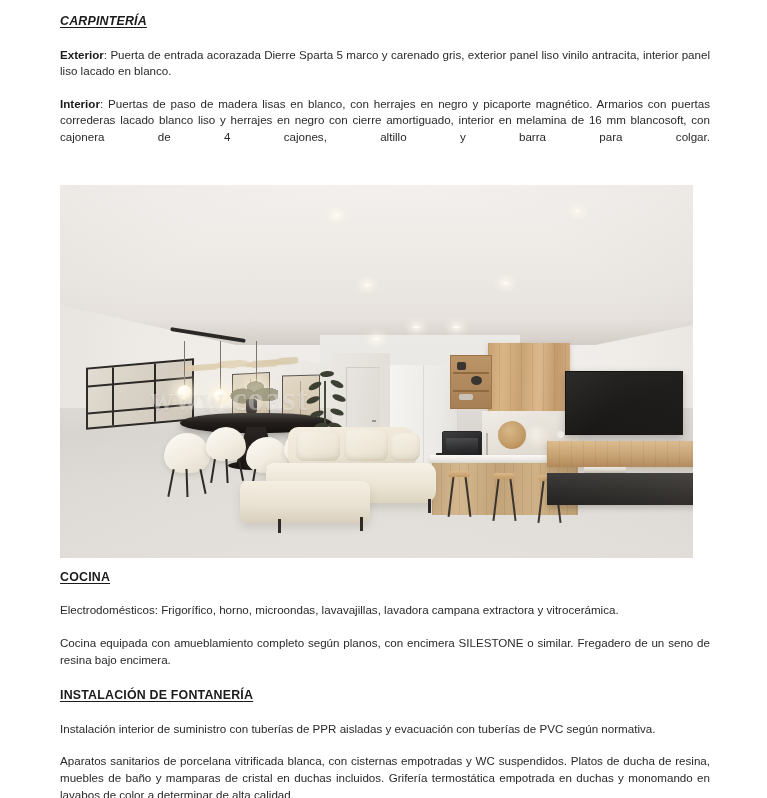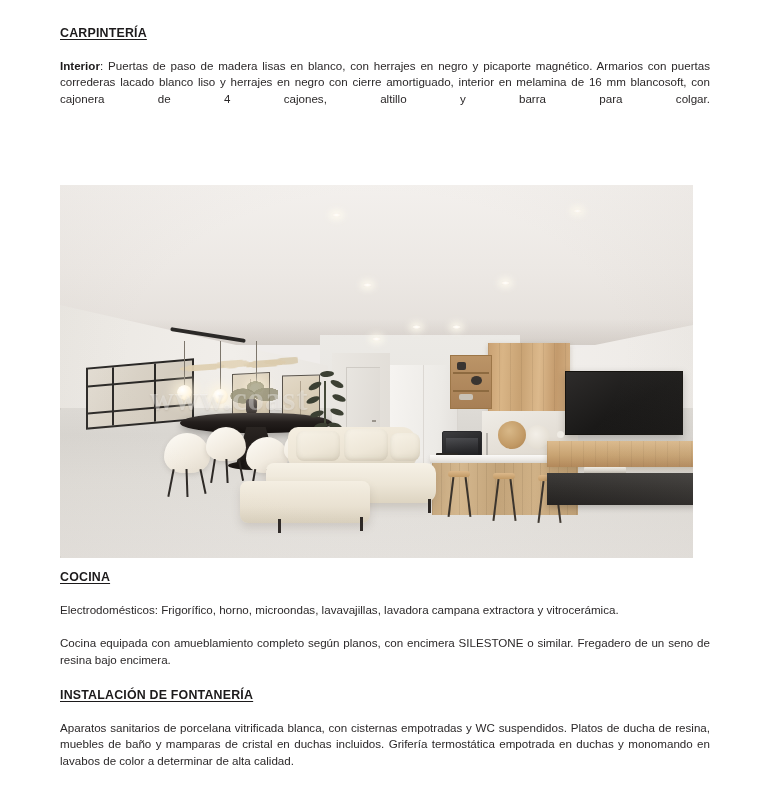--- a/index.html
+++ b/index.html
@@ -54,21 +54,21 @@
     text-justify: inter-word;
     hyphens: none;
   }
 
   p.para .lead {
     font-weight: bold;
     color: #1c1a1b;
   }
 
   
-  .sp-h-first { margin-top: 12px; }
+  .sp-h-first { margin-top: 0; font-style: italic; }
   .gap-after-heading { margin-top: 17px; }
   .gap-para { margin-top: 16px; }
   .gap-before-heading { margin-top: 20px; }
 
   
   p.para.wide-justify {
     text-align: justify;
   }
   p.para.wide-justify::after {
     content: "";
@@ -584,20 +584,23 @@
 </style>
 </head>
 <body>
 
 <div class="page">
 
   <div class="content">
 
     <div class="section-heading sp-h-first">CARPINTERÍA</div>
 
+    <p class="para gap-after-heading">
+      <span class="lead">Exterior</span><span>: </span><span>Puerta de entrada acorazada Dierre Sparta 5 marco y carenado gris, exterior panel liso vinilo antracita, interior panel liso lacado en blanco.</span>
+    </p>
 
 
     <p class="para gap-para wide-justify">
       <span class="lead">Interior</span><span>: </span><span>Puertas de paso de madera lisas en blanco, con herrajes en negro y picaporte magnético. Armarios con puertas correderas lacado blanco liso y herrajes en negro con cierre amortiguado, interior en melamina de 16 mm blancosoft, con cajonera de 4 cajones, altillo y barra para colgar.</span>
     </p>
   </div>
 
   <figure class="render-figure">
     <div class="render">
 
@@ -748,20 +751,23 @@
     <p class="para gap-para">
       <span>Electrodomésticos: Frigorífico, horno, microondas, lavavajillas, lavadora campana extractora y vitrocerámica.</span>
     </p>
 
     <p class="para gap-after-heading">
       <span>Cocina equipada con amueblamiento completo según planos, con encimera SILESTONE o similar. Fregadero de un seno de resina bajo encimera.</span>
     </p>
 
     <div class="section-heading gap-before-heading">INSTALACIÓN DE FONTANERÍA</div>
 
+    <p class="para gap-after-heading">
+      <span>Instalación interior de suministro con tuberías de PPR aisladas y evacuación con tuberías de PVC según normativa.</span>
+    </p>
 
     <p class="para gap-para">
       <span>Aparatos sanitarios de porcelana vitrificada blanca, con cisternas empotradas y WC suspendidos. Platos de ducha de resina, muebles de baño y mamparas de cristal en duchas incluidos. Grifería termostática empotrada en duchas y monomando en lavabos de color a determinar de alta calidad.</span>
     </p>
 
   </div>
 
 </div>
 
 </body></html>

